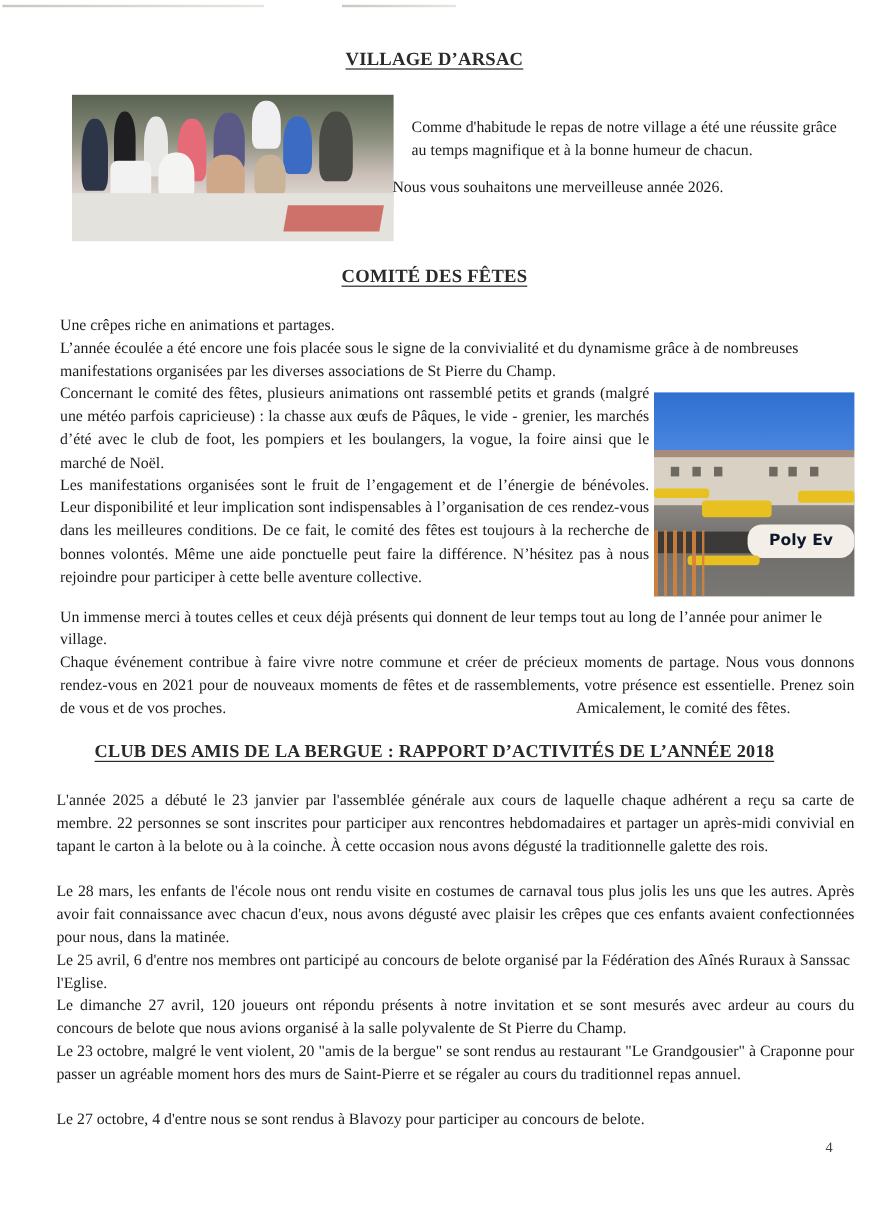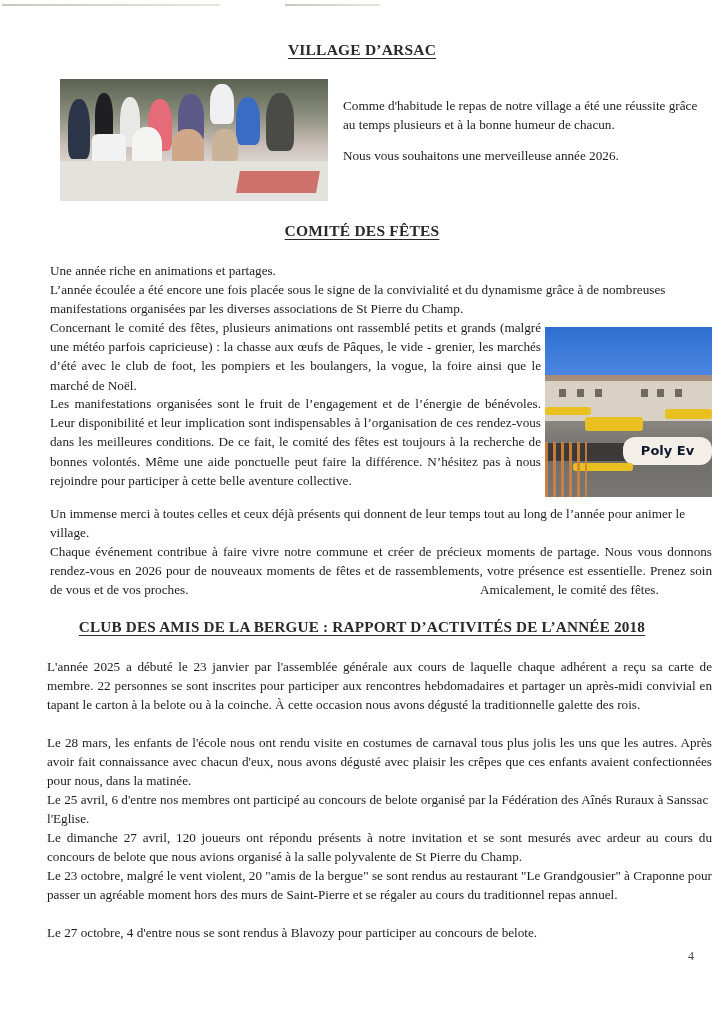--- a/index.html
+++ b/index.html
@@ -62,26 +62,26 @@
   <div class="person" style="left:176px;top:18px;width:24px;height:48px;background:#3b6bc2;"></div>
   <div class="person" style="left:206px;top:14px;width:28px;height:58px;background:#4a4a46;"></div>
   <div class="person" style="left:72px;top:48px;width:30px;height:38px;background:#f4f4f2;"></div>
   <div class="person" style="left:112px;top:50px;width:32px;height:36px;background:#cfa88a;"></div>
   <div class="person" style="left:152px;top:50px;width:26px;height:34px;background:#c9b49a;"></div>
   <div class="chair"></div>
   <div class="table"></div>
   <div class="cloth"></div>
 </div>
 
-<p class="p" style="left:343px;top:96px;width:360px;">Comme d'habitude le repas de notre village a été une réussite grâce au temps plusieurs et à la bonne humeur de chacun.</p>
-<p class="p" style="left:343px;top:146px;width:360px;">Nous vous souhaitons une merveilleuse année 2026.</p>
+<p class="p" style="left:343px;top:96px;width:360px;">Comme d'habitude le repas de notre village a été une réussite grâce au temps magnifique et à la bonne humeur de chacun.</p>
+<p class="p" style="left:327px;top:146px;width:360px;">Nous vous souhaitons une merveilleuse année 2026.</p>
 
 <div class="heading" style="top:222px;">COMITÉ DES FÊTES</div>
 
-<p class="p" style="left:50px;top:261px;width:660px;">Une année riche en animations et partages.</p>
+<p class="p" style="left:50px;top:261px;width:660px;">Une crêpes riche en animations et partages.</p>
 <p class="p" style="left:50px;top:280px;width:662px;">L’année écoulée a été encore une fois placée sous le signe de la convivialité et du dynamisme grâce à de nombreuses manifestations organisées par les diverses associations de St Pierre du Champ.</p>
 
 <p class="p justify" style="left:50px;top:318px;width:491px;">Concernant le comité des fêtes, plusieurs animations ont rassemblé petits et grands (malgré une météo parfois capricieuse) : la chasse aux œufs de Pâques, le vide - grenier, les marchés d’été avec le club de foot, les pompiers et les boulangers, la vogue, la foire ainsi que le marché de Noël.</p>
 <p class="p justify" style="left:50px;top:394px;width:491px;">Les manifestations organisées sont le fruit de l’engagement et de l’énergie de bénévoles. Leur disponibilité et leur implication sont indispensables à l’organisation de ces rendez-vous dans les meilleures conditions. De ce fait, le comité des fêtes est toujours à la recherche de bonnes volontés. Même une aide ponctuelle peut faire la différence. N’hésitez pas à nous rejoindre pour participer à cette belle aventure collective.</p>
 
 <div class="photo fete-photo">
   <div class="building"></div>
   <div class="window" style="left:14px;top:62px;"></div>
   <div class="window" style="left:32px;top:62px;"></div>
   <div class="window" style="left:50px;top:62px;"></div>
@@ -91,21 +91,21 @@
   <div class="barrier" style="left:0;top:80px;width:46px;height:8px;"></div>
   <div class="barrier" style="left:40px;top:90px;width:58px;height:14px;"></div>
   <div class="barrier" style="left:120px;top:82px;width:47px;height:10px;"></div>
   <div class="tube"></div>
   <div class="banner">Poly Ev</div>
   <div class="barrier" style="left:28px;top:136px;width:60px;height:8px;"></div>
   <div class="fence"></div>
 </div>
 
 <p class="p" style="left:50px;top:504px;width:662px;">Un immense merci à toutes celles et ceux déjà présents qui donnent de leur temps tout au long de l’année pour animer le village.</p>
-<p class="p justify" style="left:50px;top:542px;width:662px;">Chaque événement contribue à faire vivre notre commune et créer de précieux moments de partage. Nous vous donnons rendez-vous en 2026 pour de nouveaux moments de fêtes et de rassemblements, votre présence est essentielle. Prenez soin de vous et de vos proches.</p>
+<p class="p justify" style="left:50px;top:542px;width:662px;">Chaque événement contribue à faire vivre notre commune et créer de précieux moments de partage. Nous vous donnons rendez-vous en 2021 pour de nouveaux moments de fêtes et de rassemblements, votre présence est essentielle. Prenez soin de vous et de vos proches.</p>
 <div class="p signoff" style="left:480px;top:580px;">Amicalement, le comité des fêtes.</div>
 
 <div class="heading" style="top:618px;font-size:15.2px;">CLUB DES AMIS DE LA BERGUE : RAPPORT D’ACTIVITÉS DE L’ANNÉE 2018</div>
 
 <p class="p justify" style="left:47px;top:657px;width:665px;">L'année 2025 a débuté le 23 janvier par l'assemblée générale aux cours de laquelle chaque adhérent a reçu sa carte de membre. 22 personnes se sont inscrites pour participer aux rencontres hebdomadaires et partager un après-midi convivial en tapant le carton à la belote ou à la coinche. À cette occasion nous avons dégusté la traditionnelle galette des rois.</p>
 <p class="p justify" style="left:47px;top:733px;width:665px;">Le 28 mars, les enfants de l'école nous ont rendu visite en costumes de carnaval tous plus jolis les uns que les autres. Après avoir fait connaissance avec chacun d'eux, nous avons dégusté avec plaisir les crêpes que ces enfants avaient confectionnées pour nous, dans la matinée.</p>
 <p class="p" style="left:47px;top:790px;width:670px;">Le 25 avril, 6 d'entre nos membres ont participé au concours de belote organisé par la Fédération des Aînés Ruraux à Sanssac l'Eglise.</p>
 <p class="p justify" style="left:47px;top:828px;width:665px;">Le dimanche 27 avril, 120 joueurs ont répondu présents à notre invitation et se sont mesurés avec ardeur au cours du concours de belote que nous avions organisé à la salle polyvalente de St Pierre du Champ.</p>
 <p class="p justify" style="left:47px;top:866px;width:665px;">Le 23 octobre, malgré le vent violent, 20 "amis de la bergue" se sont rendus au restaurant "Le Grandgousier" à Craponne pour passer un agréable moment hors des murs de Saint-Pierre et se régaler au cours du traditionnel repas annuel.</p>
 <p class="p" style="left:47px;top:923px;width:665px;">Le 27 octobre, 4 d'entre nous se sont rendus à Blavozy pour participer au concours de belote.</p>

